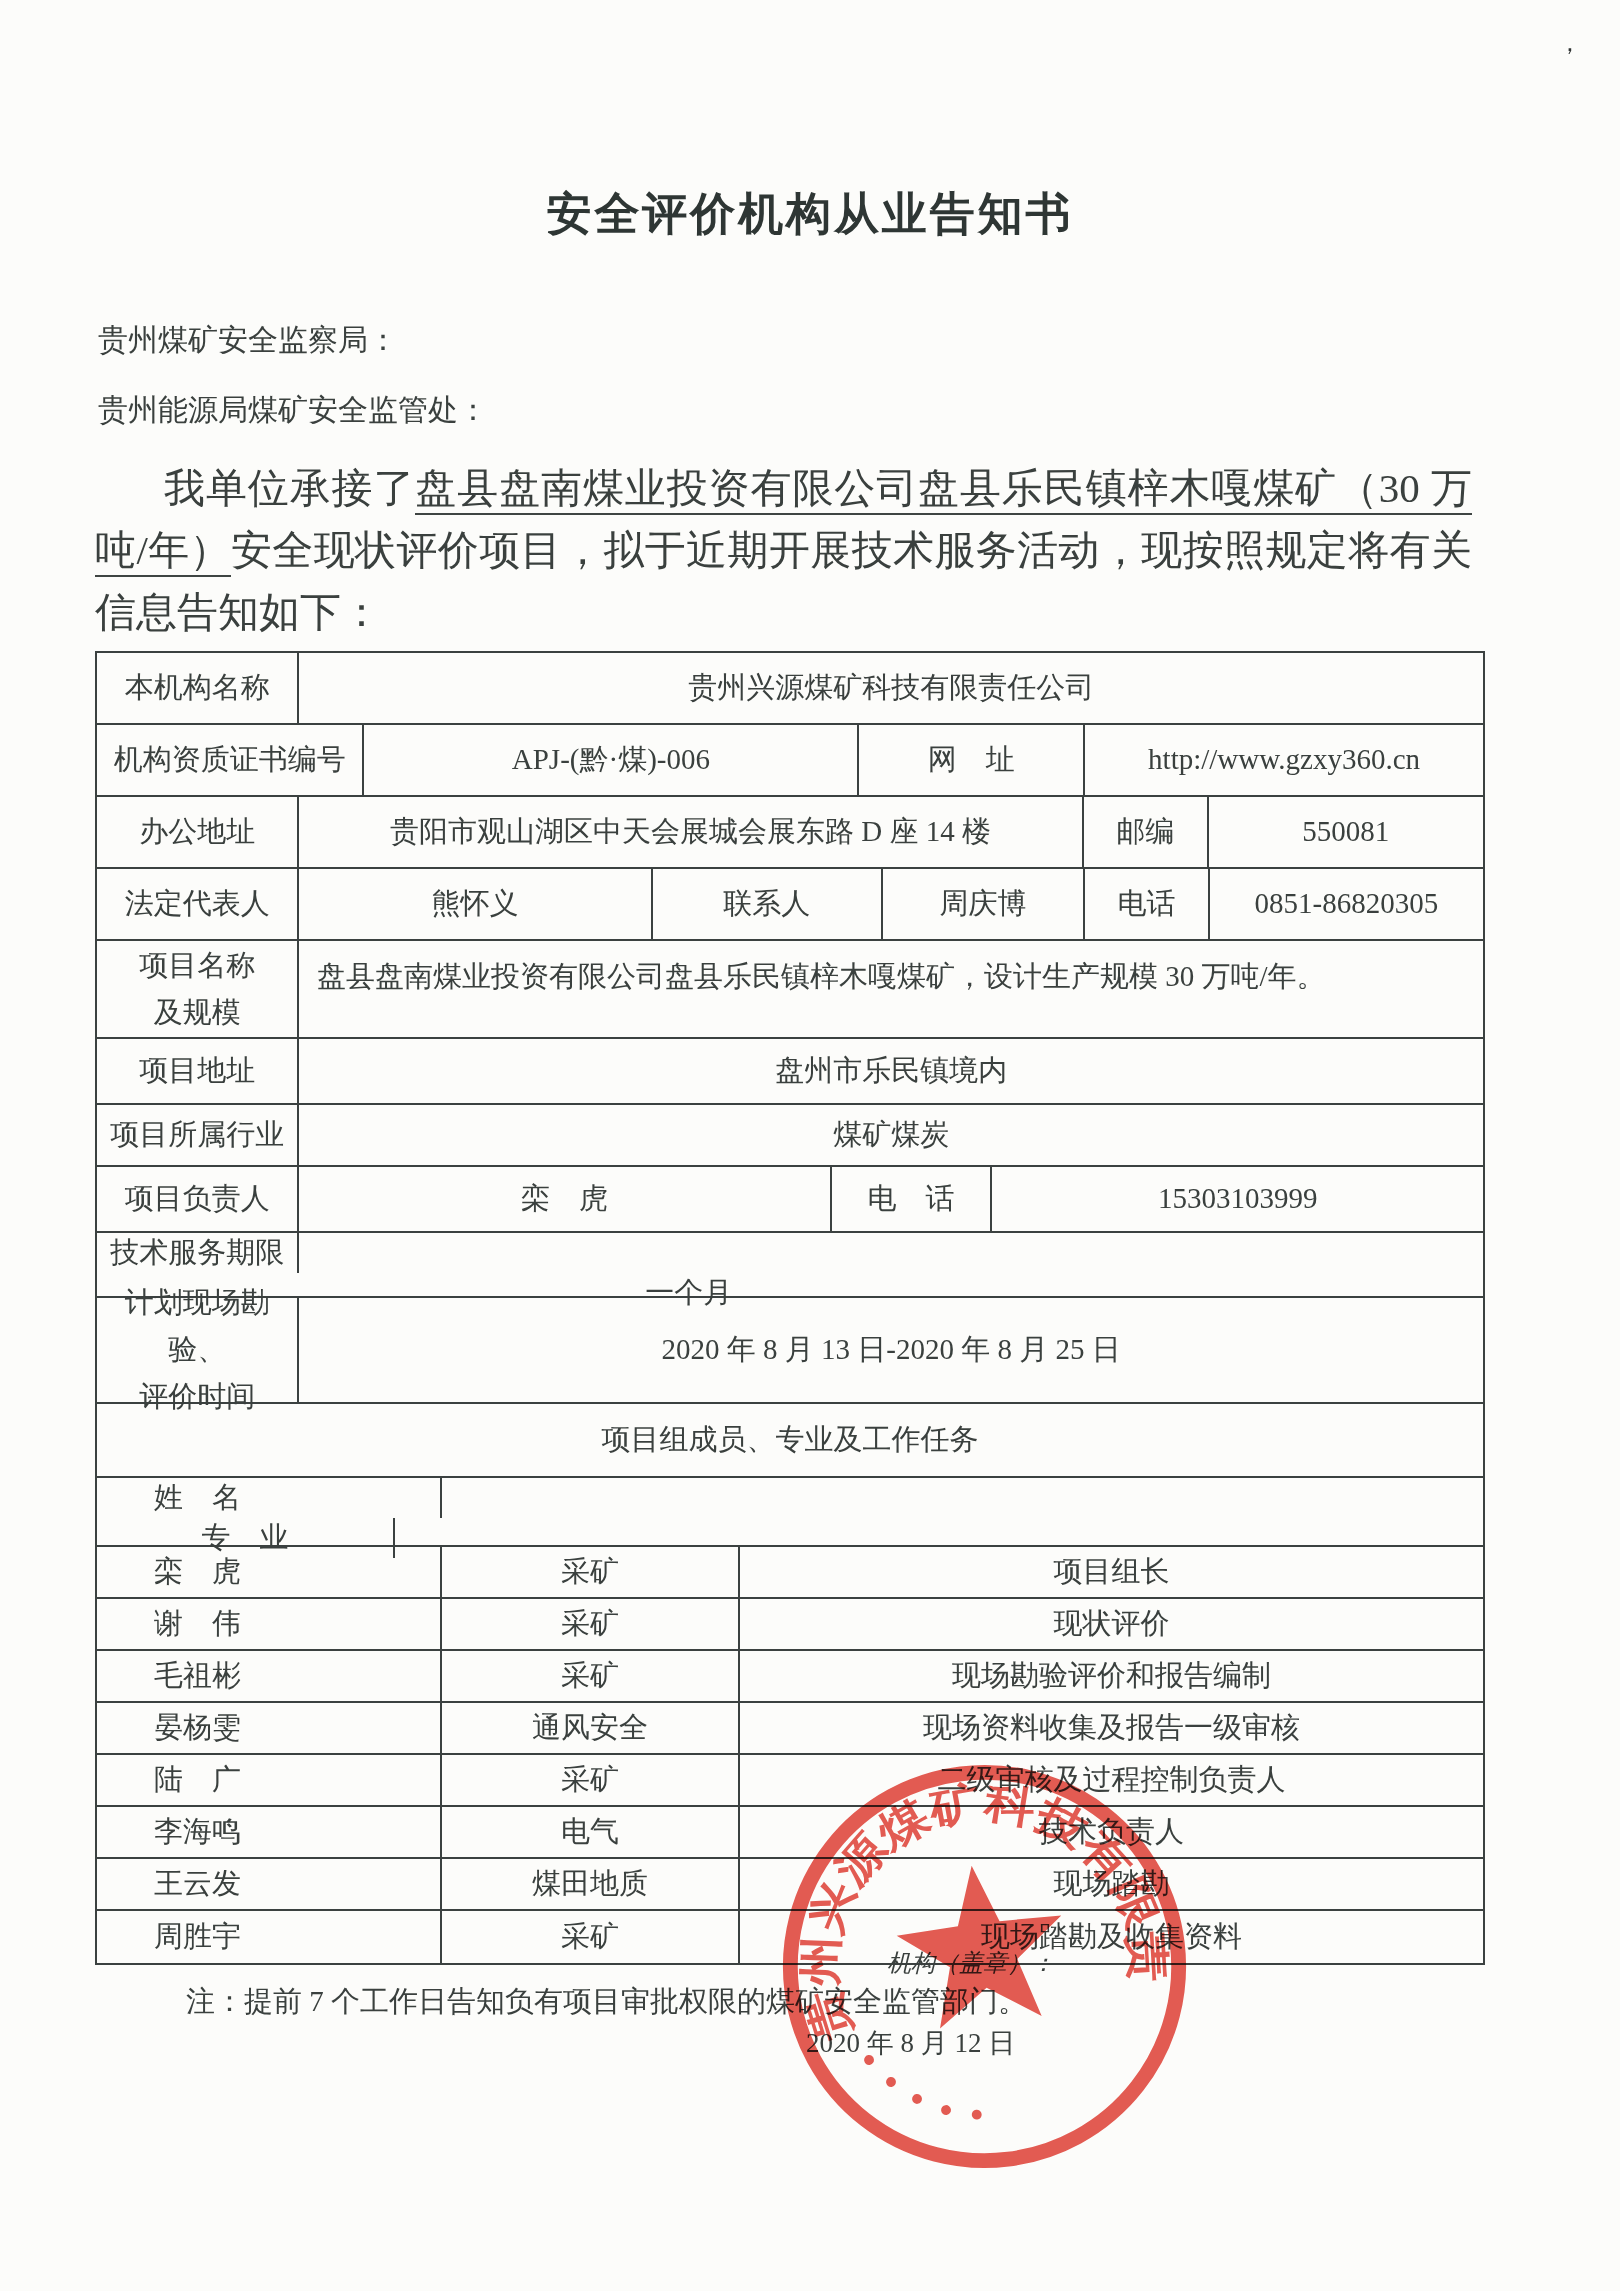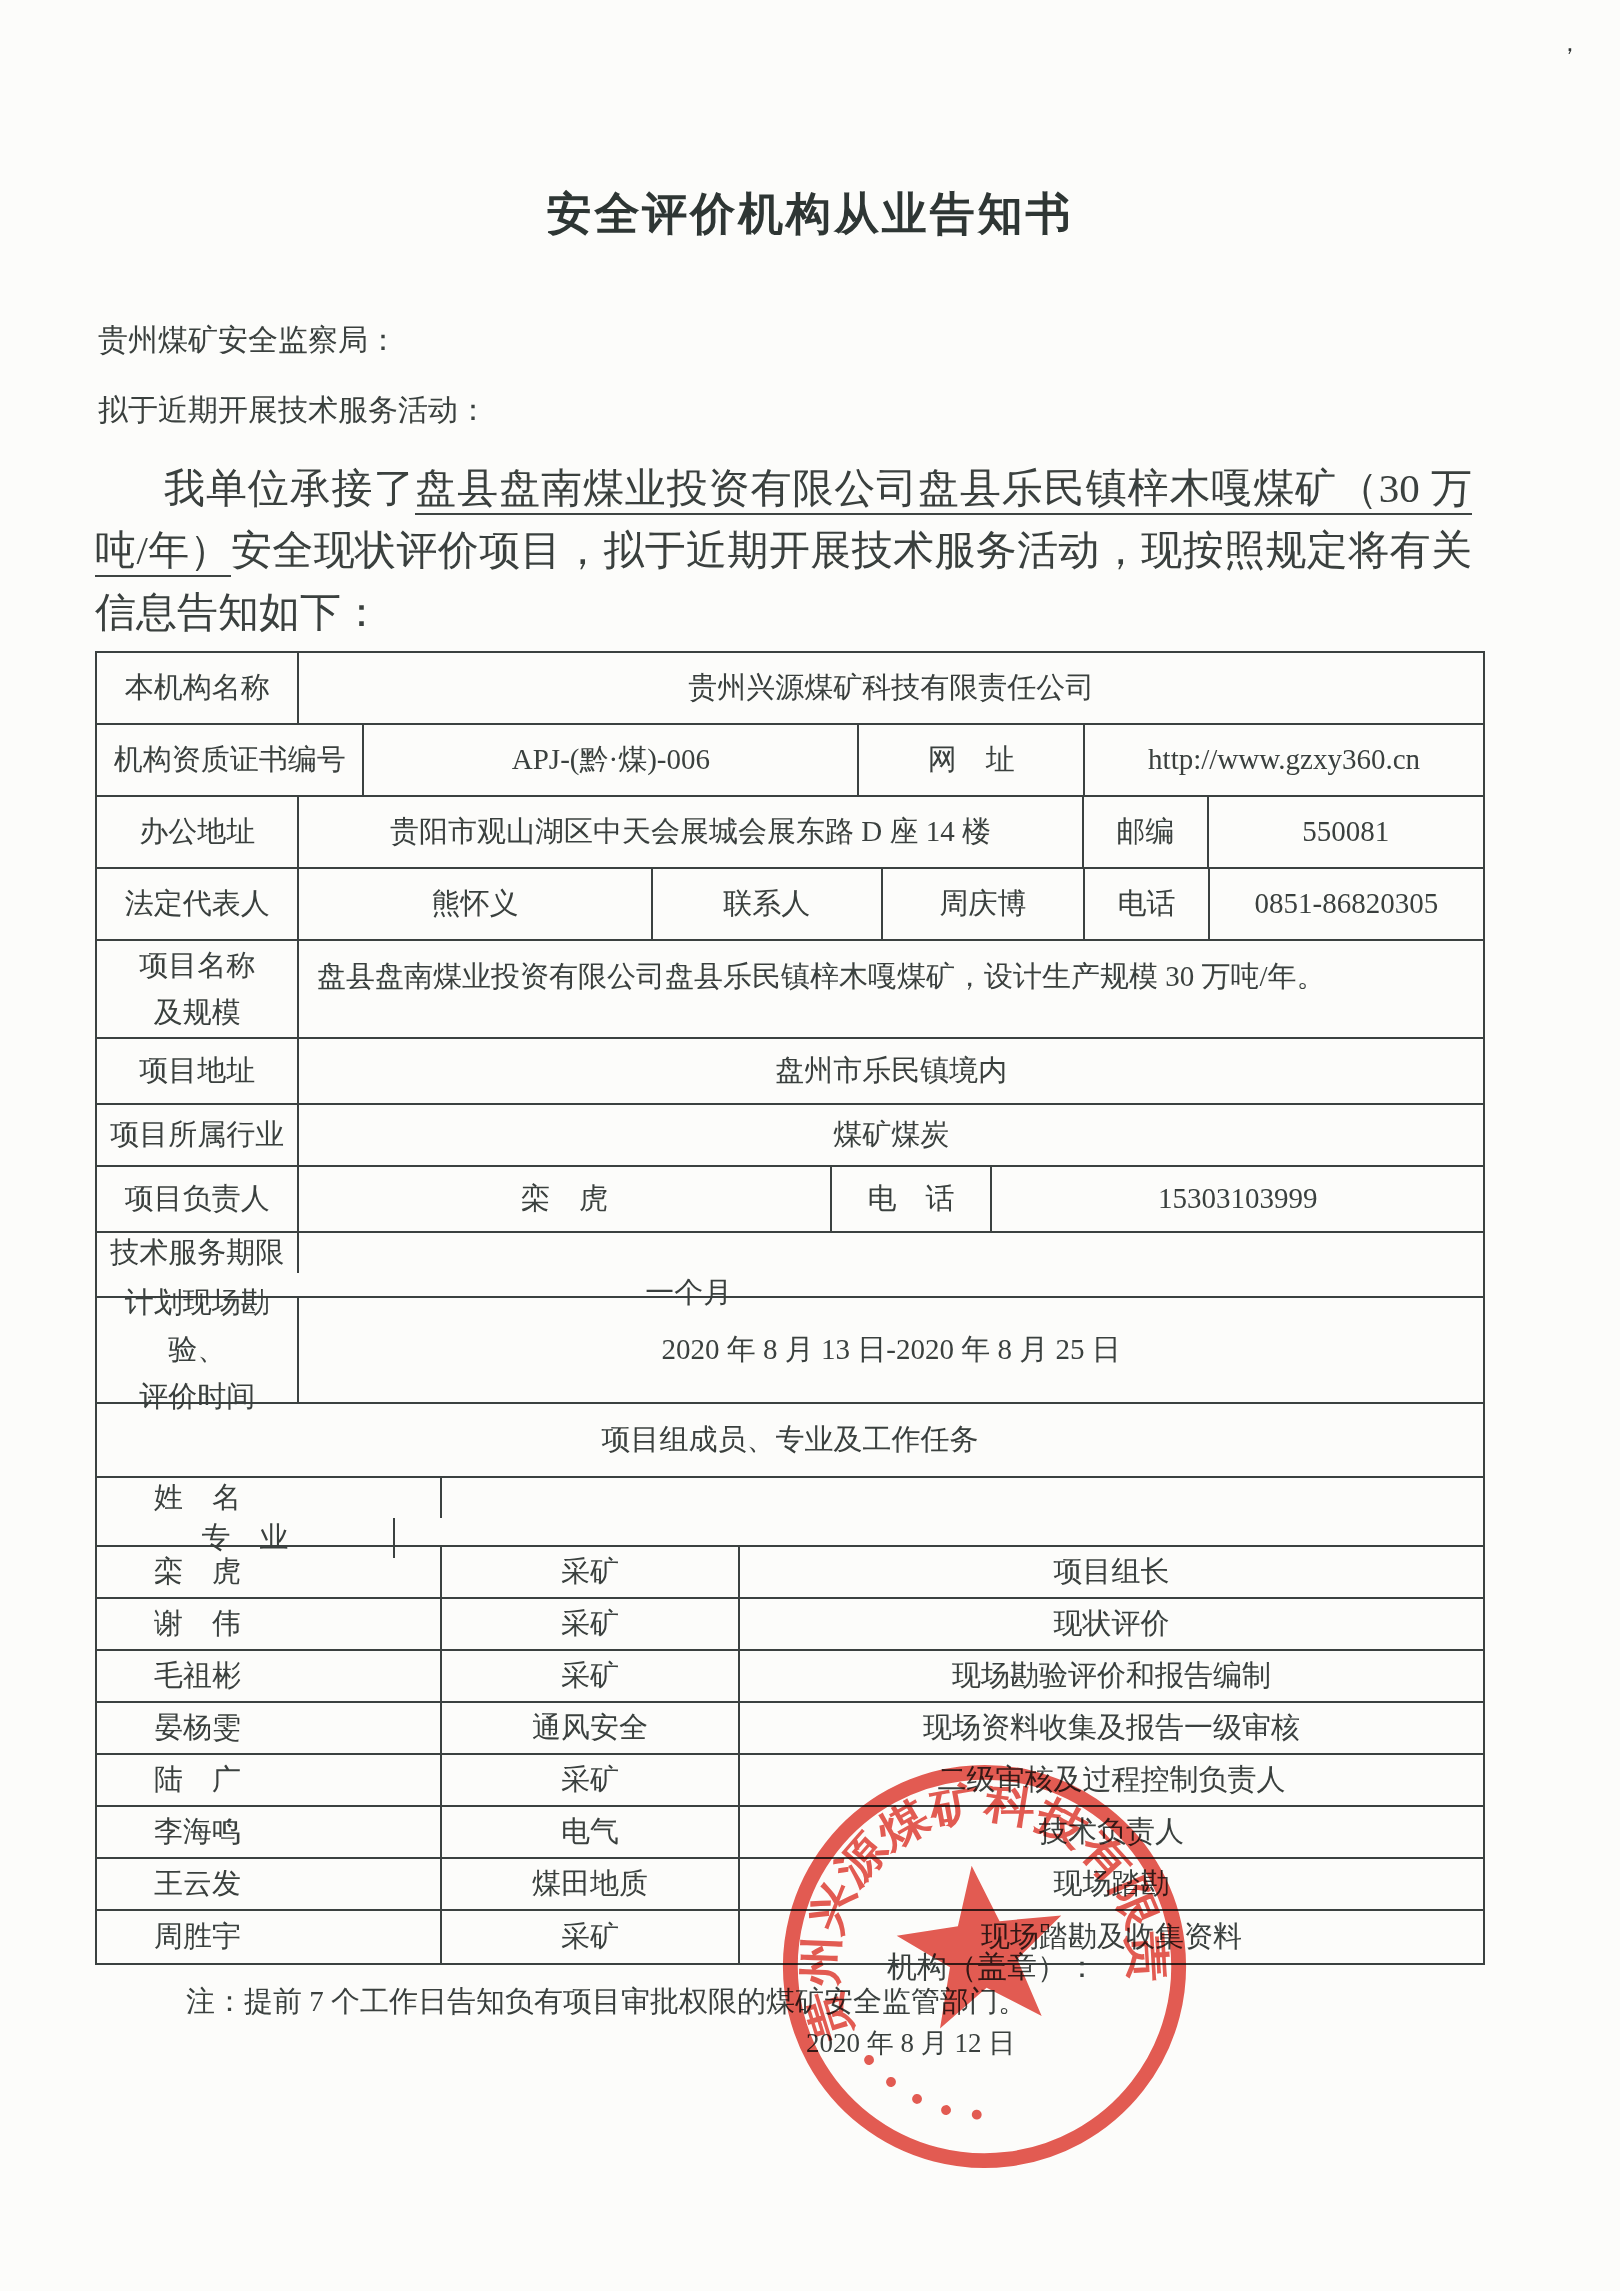--- a/index.html
+++ b/index.html
@@ -35,21 +35,21 @@
   .tcell.two-line{flex-direction:column;line-height:47px;}
   .tcell.block{
     display:block;text-align:left;padding:11.8px 17.6px;line-height:46px;
     align-items:flex-start;
   }
   .h60{height:72px;} .h100{height:98px;} .h67{height:66px;} .h63{height:62px;}
   .h66{height:65px;flex-direction:column;} .h108{height:106px;} .h75{height:74px;} .h70{height:69px;flex-direction:column;}
   .h53{height:52px;}
   
   .note-line{margin:17.6px 0 0 186px;font-size:29px;}
-  .stamp-label{position:absolute;left:887px;top:1947px;font-size:30px;z-index:1;}
+  .stamp-label{position:absolute;left:887px;top:1947px;font-size:24px;z-index:1;font-style:italic;}
   .doc-date{position:absolute;left:806px;top:2025px;font-size:27px;z-index:1;}
   .seal{
     position:absolute;left:774px;top:1756px;width:421px;height:421px;
     z-index:2;opacity:.88;mix-blend-mode:multiply;transform:rotate(-7deg);
     pointer-events:none;
   }
   .seal text{
     font-family:"Liberation Sans","DejaVu Sans",sans-serif;
     font-size:44px;font-weight:700;
   }
@@ -58,21 +58,21 @@
 <body>
 
 <div class="page">
 
   <div class="corner-mark">，</div>
 
   <div class="doc-title">安全评价机构从业告知书</div>
 
   <div class="salutations">
     <div class="sal">贵州煤矿安全监察局：</div>
-    <div class="sal">拟于近期开展技术服务活动：</div>
+    <div class="sal">贵州能源局煤矿安全监管处：</div>
   </div>
 
   <div class="intro"><span>我单位承接了</span><span class="uline">盘县盘南煤业投资有限公司盘县乐民镇梓木嘎煤矿（30 万吨/年）</span><span>安全现状评价项目，拟于近期开展技术服务活动，现按照规定将有关信息告知如下：</span></div>
 
   <div class="tbl">
 
     <div class="trow h60">
       <div class="tcell" style="width:14.6%">本机构名称</div>
       <div class="tcell" style="width:85.4%">贵州兴源煤矿科技有限责任公司</div>
     </div>

